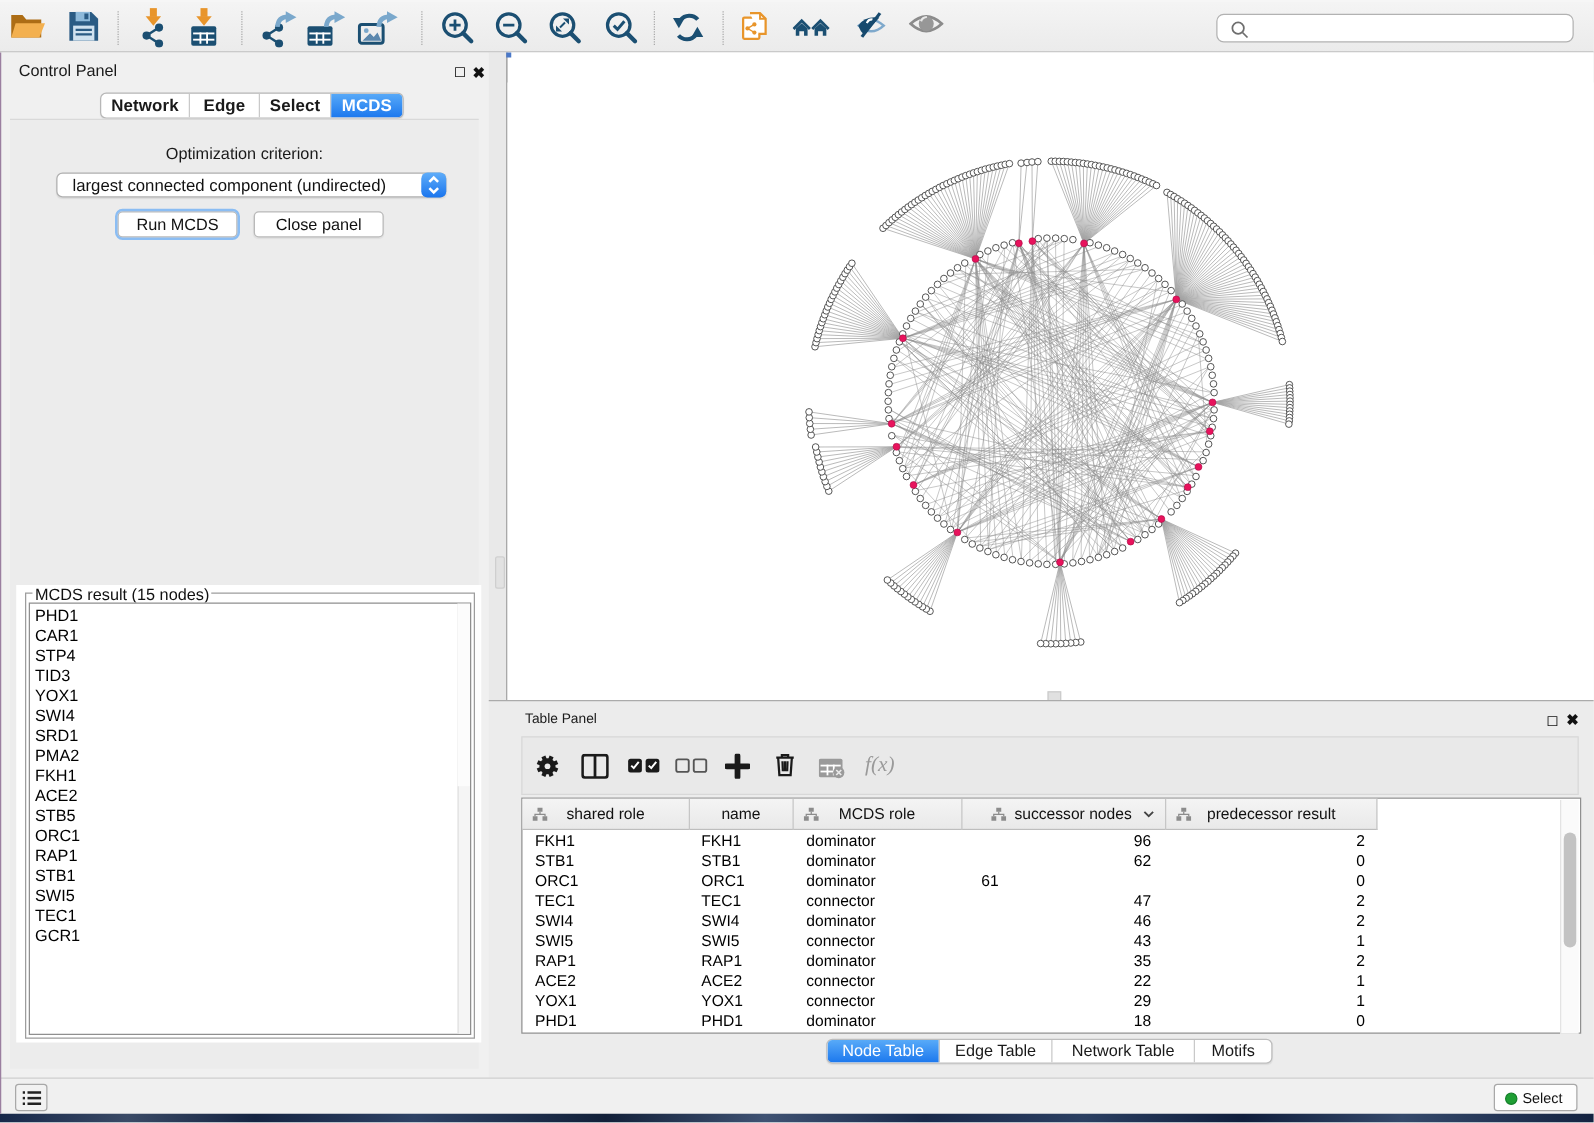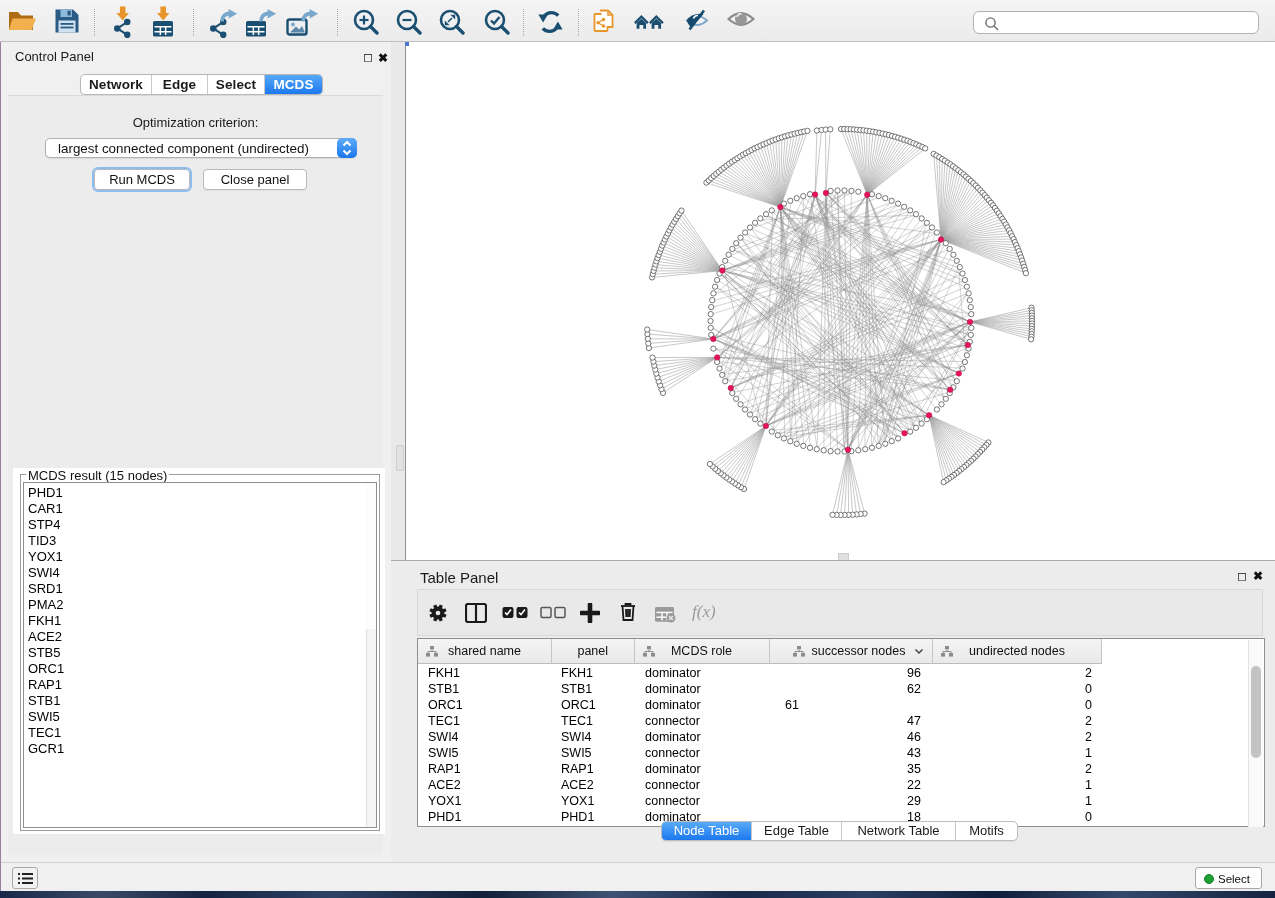--- a/index.html
+++ b/index.html
@@ -51,31 +51,31 @@
 #nettitle { position:absolute; left:0; top:0; width:100%; height:23px;
   background:linear-gradient(#f6f6f6,#d8d8d8); border-bottom:1px solid #b0b0b0; }
 #nettitle .tl { position:absolute; top:5.5px; width:13px; height:13px; border-radius:50%; }
 #nettitle .txt { position:absolute; left:453px; top:4px; width:100px; text-align:center; font-size:13px; color:#1f1f1f; font-weight:600;}
 #netcanvas { position:absolute; left:0; top:24px; width:870px; height:494px; background:#fff; overflow:hidden;}
 
 #vsplit { left:396px; top:445px; width:8px; height:26px; background:#e2e2e2; border:1px solid #cfcfcf; border-radius:2px;}
 #hsplit { left:838px; top:553px; width:11px; height:8px; background:#e0e0e0; border:1px solid #cccccc; }
 
 #tpanel { left:391px; top:560px; width:884px; height:302px; background:#ececec; border-top:1px solid #ababab;}
-#tpanel .title { position:absolute; left:29px; top:8px; font-size:15px; color:#1a1a1a; }
+#tpanel .title { position:absolute; left:29px; top:8px; font-size:11px; color:#1a1a1a; }
 #ttoolbar { position:absolute; left:26px; top:28px; width:846px; height:47px; background:#e9e9e9; border:1px solid #d8d8d8; }
 #ttable { position:absolute; left:26px; top:77px; width:848px; height:189px; background:#fff; border:1px solid #8f8f8f; }
 #thead { position:absolute; left:0; top:0; width:684px; height:25px; background:linear-gradient(#f4f4f4,#e9e9e9); border-bottom:1px solid #bdbdbd; }
 #thead .cell { position:absolute; top:0; height:25px; border-right:1px solid #c6c6c6; }
 #thead .lab { position:absolute; top:5px; width:100%; text-align:center; font-size:12.5px; color:#111; }
 #tbody { position:absolute; left:0; top:26px; font-size:12.5px; color:#000; }
 .trow { position:absolute; height:16px; line-height:16px; }
 #tsb { position:absolute; right:1px; top:1px; width:15px; height:187px; background:#fafafa; border-left:1px solid #e3e3e3; }
 #tsb .thumb { position:absolute; left:2px; top:26px; width:10px; height:92px; background:#c3c3c3; border-radius:5px; }
-#ttabs { position:absolute; left:270px; top:260px; height:20px; display:flex; border:1px solid #bdbdbd;
+#ttabs { position:absolute; left:270px; top:270px; height:20px; display:flex; border:1px solid #bdbdbd;
   border-radius:5px; overflow:hidden; background:#fff; box-shadow:0 1px 1px rgba(0,0,0,0.07);}
 #ttabs div { font-size:13px; color:#1a1a1a; padding-top:1px; text-align:center; border-right:1px solid #c9c9c9; }
 #ttabs div:last-child { border-right:none; }
 #ttabs .sel { background:linear-gradient(#58aaf8,#1c78ee); color:#fff; }
 
 #statusbar { left:0; top:862px; width:1275px; height:29px; background:#f0f0f0; border-top:1px solid #cecece; }
 #listbtn { position:absolute; left:12px; top:4px; width:26px; height:22px; background:#f2f2f2; border:1px solid #a8a8a8; border-radius:3px; }
 #membtn { position:absolute; left:1195px; top:4px; width:67px; height:22px; background:#fdfdfd; border:1px solid #a8a8a8; border-radius:3px;
   font-size:11.5px; color:#111; }
 #wall { left:0; top:891px; width:1275px; height:7px; background:linear-gradient(90deg,#17284a 0%,#3a4a66 8%,#152442 16%,#2e4265 26%,#122039 38%,#3f5273 48%,#19294a 58%,#2b3f62 68%,#101e3c 78%,#35496b 88%,#142341 100%); }
@@ -1139,24 +1139,24 @@
     <div id="thead">
         <div class="cell" style="left:0px;width:134px">
           <svg style="position:absolute;left:8px;top:7px" width="12" height="11" viewBox="0 0 12 11">
 <g fill="#8c8c8c">
               <rect x="4" y="0" width="4" height="3.4"></rect>
               <rect x="0" y="7" width="4" height="3.6"></rect>
               <rect x="8" y="7" width="4" height="3.6"></rect>
             </g>
 <path d="M6 3.4 L6 5.5 M2 7 L2 5.5 L10 5.5 L10 7" stroke="#8c8c8c" stroke-width="1" fill="none"></path>
           </svg>
-          <div class="lab">shared name</div>
+          <div class="lab">shared role</div>
         </div>
         <div class="cell" style="left:134px;width:82.5px">
-          <div class="lab">panel</div>
+          <div class="lab">name</div>
         </div>
         <div class="cell" style="left:216.5px;width:135px">
           <svg style="position:absolute;left:8px;top:7px" width="12" height="11" viewBox="0 0 12 11">
 <g fill="#8c8c8c">
               <rect x="4" y="0" width="4" height="3.4"></rect>
               <rect x="0" y="7" width="4" height="3.6"></rect>
               <rect x="8" y="7" width="4" height="3.6"></rect>
             </g>
 <path d="M6 3.4 L6 5.5 M2 7 L2 5.5 L10 5.5 L10 7" stroke="#8c8c8c" stroke-width="1" fill="none"></path>
           </svg>
@@ -1178,21 +1178,21 @@
         </div>
         <div class="cell" style="left:515px;width:169px">
           <svg style="position:absolute;left:8px;top:7px" width="12" height="11" viewBox="0 0 12 11">
 <g fill="#8c8c8c">
               <rect x="4" y="0" width="4" height="3.4"></rect>
               <rect x="0" y="7" width="4" height="3.6"></rect>
               <rect x="8" y="7" width="4" height="3.6"></rect>
             </g>
 <path d="M6 3.4 L6 5.5 M2 7 L2 5.5 L10 5.5 L10 7" stroke="#8c8c8c" stroke-width="1" fill="none"></path>
           </svg>
-          <div class="lab">undirected nodes</div>
+          <div class="lab">predecessor result</div>
         </div>
       </div>
     <div id="tbody">
         <div class="trow" style="left:10px; top:0px; width:120px">FKH1</div>
         <div class="trow" style="left:143px; top:0px; width:80px">FKH1</div>
         <div class="trow" style="left:227px; top:0px; width:140px">dominator</div>
         <div class="trow" style="left:367px; top:0px; width:136px; text-align:right">96</div>
         <div class="trow" style="left:515px; top:0px; width:159px; text-align:right">2</div>
         <div class="trow" style="left:10px; top:16px; width:120px">STB1</div>
         <div class="trow" style="left:143px; top:16px; width:80px">STB1</div>

